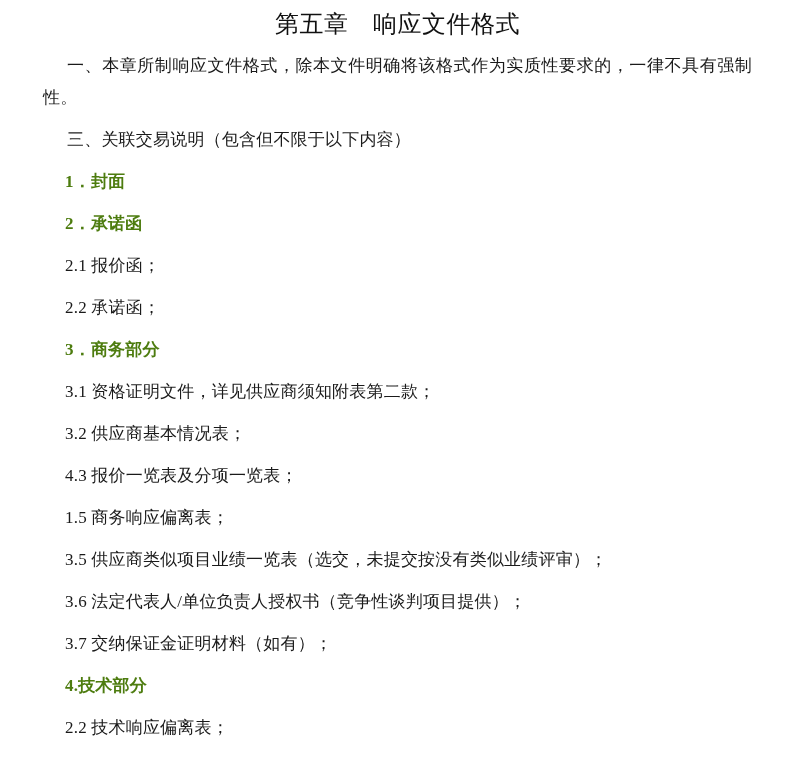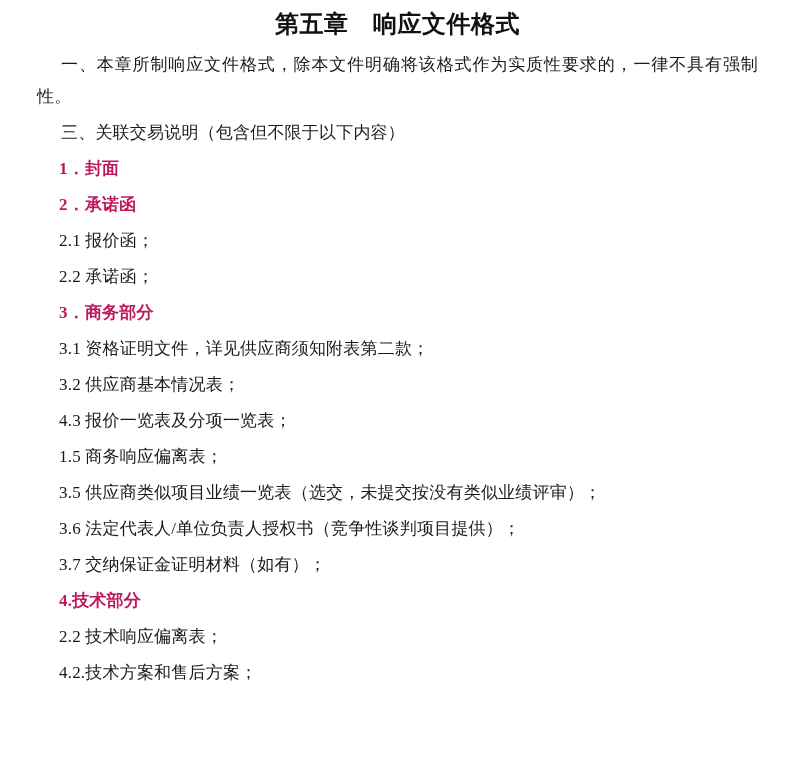--- a/index.html
+++ b/index.html
@@ -14,41 +14,41 @@
     font-family: "Liberation Serif", "DejaVu Serif", serif;
     color: #1a1a1a;
   }
   .doc {
     padding: 6px 24px 0 33px;
   }
   .title {
     text-align: center;
     font-size: 24px;
     line-height: 32px;
-    font-weight: bold;
+    font-weight: normal;
     letter-spacing: 0.5px;
     margin: 2px 0 9px 0;
     color: #111111;
   }
   .doc p {
-    margin: 4px;
+    margin: 10px;
     font-size: 17px;
     line-height: 32px;
     letter-spacing: 0.2px;
     text-align: justify;
     text-justify: inter-character;
     word-break: break-all;
   }
   .doc p.para {
     text-indent: 24px;
   }
   .doc p.head {
     font-weight: bold;
     text-indent: 22px;
-    color: #be185d;
+    color: #4d7c0f;
   }
   .doc p.sub {
     text-indent: 22px;
   }
 </style>
 </head>
 <body>
 
 <div class="doc">
   <div class="title">第五章　响应文件格式</div>

